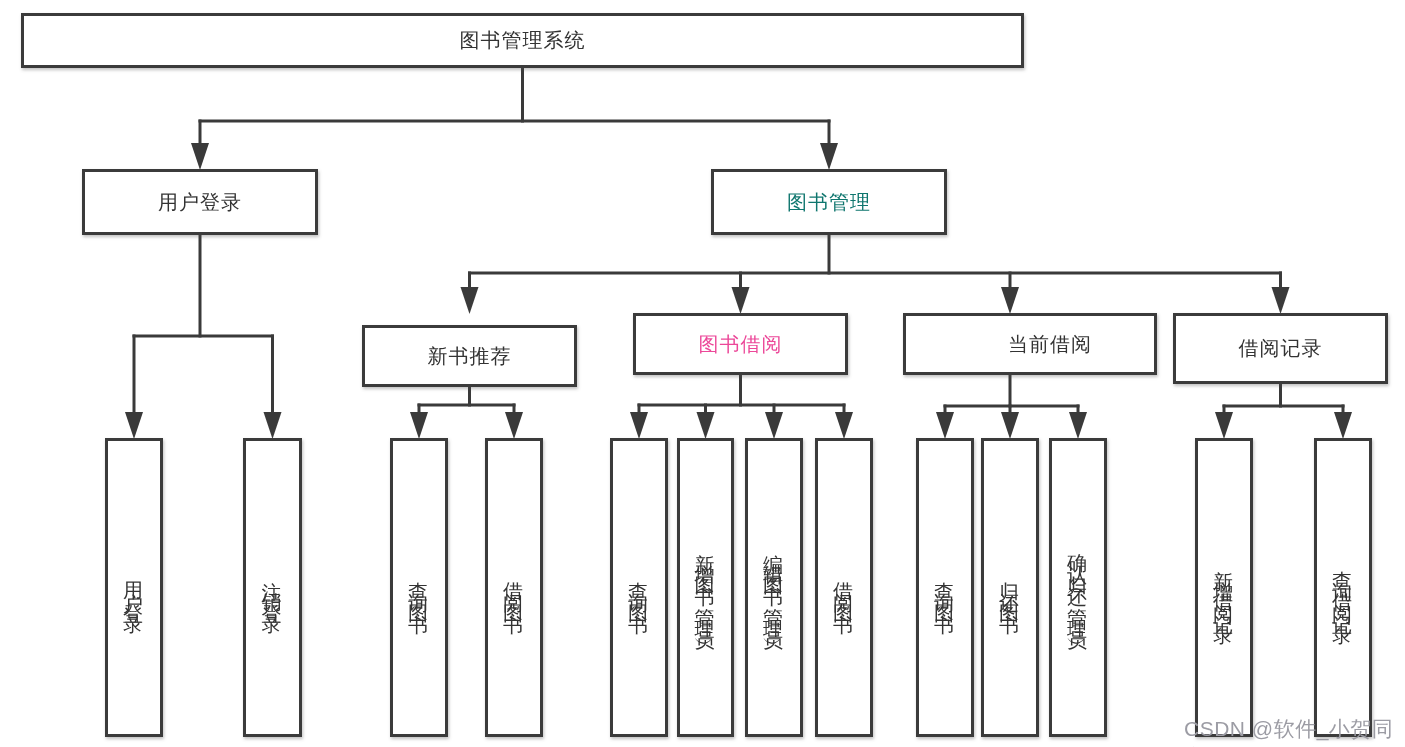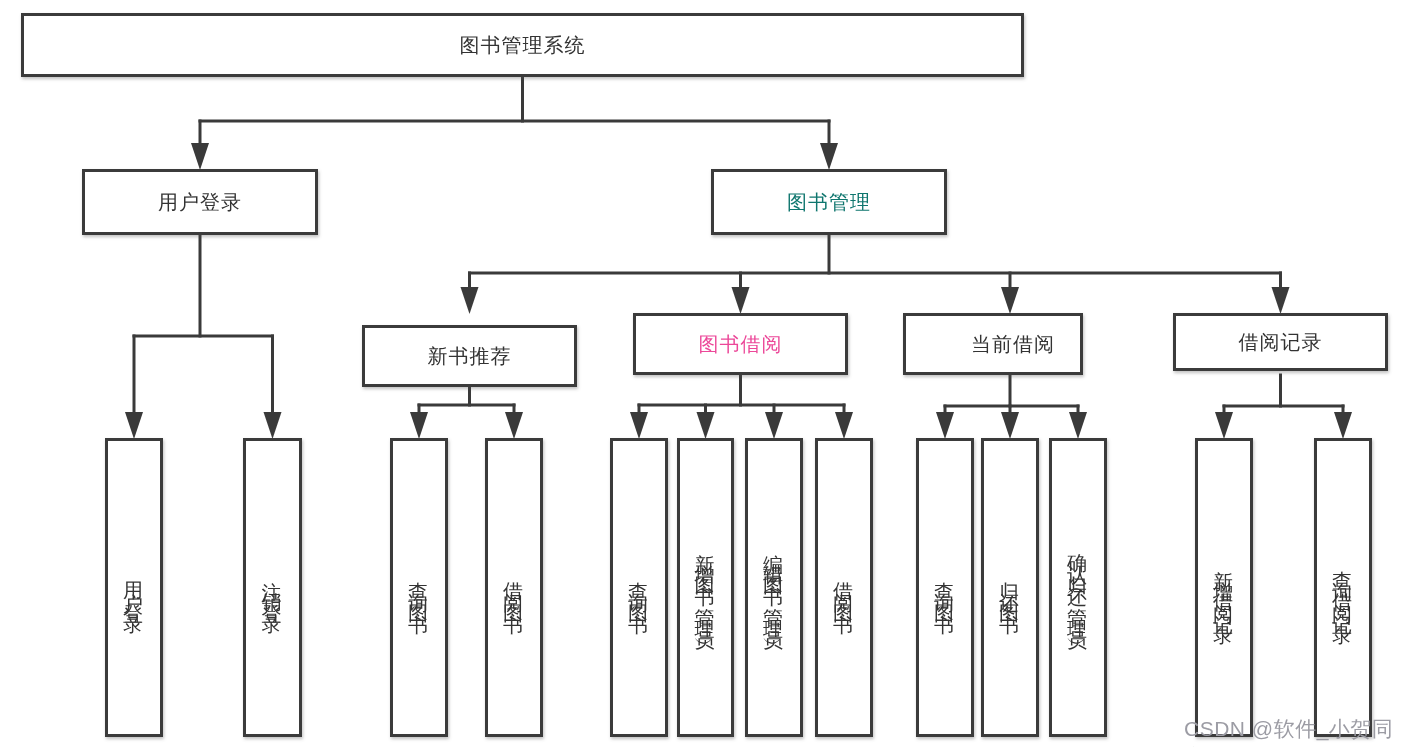--- a/index.html
+++ b/index.html
@@ -98,33 +98,33 @@
       <line x1="1280.5" y1="273" x2="1280.5" y2="292" stroke="#3a3a3a" stroke-width="3" stroke-linecap="square"></line>
       <polygon points="1271.5,287 1289.5,287 1280.5,314" fill="#3a3a3a"></polygon>
       <line x1="1280.5" y1="375" x2="1280.5" y2="406" stroke="#3a3a3a" stroke-width="3" stroke-linecap="square"></line>
       <line x1="1224" y1="406" x2="1343" y2="406" stroke="#3a3a3a" stroke-width="3" stroke-linecap="square"></line>
       <line x1="1224" y1="406" x2="1224" y2="417" stroke="#3a3a3a" stroke-width="3" stroke-linecap="square"></line>
       <polygon points="1215,412 1233,412 1224,439" fill="#3a3a3a"></polygon>
       <line x1="1343" y1="406" x2="1343" y2="417" stroke="#3a3a3a" stroke-width="3" stroke-linecap="square"></line>
       <polygon points="1334,412 1352,412 1343,439" fill="#3a3a3a"></polygon>
     </svg>
   <div class="watermark" style="left: 1184px; top: 715px; color: rgb(156, 156, 164);">CSDN @软件_小贺同学</div>
-<div class="node" style="left: 21px; top: 13px; width: 1003px; height: 64px; border-color: rgb(59, 59, 59); color: rgb(51, 51, 51);">图书管理系统</div>
+<div class="node" style="left: 21px; top: 13px; width: 1003px; height: 55px; border-color: rgb(59, 59, 59); color: rgb(51, 51, 51);">图书管理系统</div>
     <div class="node" style="left: 82px; top: 169px; width: 236px; height: 66px; border-color: rgb(59, 59, 59); color: rgb(51, 51, 51);">用户登录</div>
     <div class="node vertical" style="left: 105px; top: 438px; width: 58px; height: 299px; border-color: rgb(59, 59, 59); color: rgb(51, 51, 51);">用户登录</div>
     <div class="node vertical" style="left: 243px; top: 438px; width: 59px; height: 299px; border-color: rgb(59, 59, 59); color: rgb(51, 51, 51);">注销登录</div>
     <div class="node" style="left: 711px; top: 169px; width: 236px; height: 66px; border-color: rgb(59, 59, 59); color: #0f766e;">图书管理</div>
     <div class="node" style="left: 362px; top: 325px; width: 215px; height: 62px; border-color: rgb(59, 59, 59); color: rgb(51, 51, 51);">新书推荐</div>
     <div class="node vertical" style="left: 390px; top: 438px; width: 58px; height: 299px; border-color: rgb(59, 59, 59); color: rgb(51, 51, 51);">查询图书</div>
     <div class="node vertical" style="left: 485px; top: 438px; width: 58px; height: 299px; border-color: rgb(59, 59, 59); color: rgb(51, 51, 51);">借阅图书</div>
     <div class="node" style="left: 633px; top: 313px; width: 215px; height: 62px; border-color: rgb(59, 59, 59); color: #ec4899;">图书借阅</div>
     <div class="node vertical" style="left: 610px; top: 438px; width: 58px; height: 299px; border-color: rgb(59, 59, 59); color: rgb(51, 51, 51);">查询图书</div>
     <div class="node vertical" style="left: 677px; top: 438px; width: 57px; height: 299px; border-color: rgb(59, 59, 59); color: rgb(51, 51, 51);">新增图书（管理员）</div>
     <div class="node vertical" style="left: 745px; top: 438px; width: 58px; height: 299px; border-color: rgb(59, 59, 59); color: rgb(51, 51, 51);">编辑图书（管理员）</div>
     <div class="node vertical" style="left: 815px; top: 438px; width: 58px; height: 299px; border-color: rgb(59, 59, 59); color: rgb(51, 51, 51);">借阅图书</div>
-    <div class="node" style="left: 903px; top: 313px; width: 180px; height: 62px; border-color: rgb(59, 59, 59); color: rgb(51, 51, 51); padding-left: 40px;">当前借阅</div>
+    <div class="node" style="left: 903px; top: 313px; width: 254px; height: 62px; border-color: rgb(59, 59, 59); color: rgb(51, 51, 51); padding-left: 40px;">当前借阅</div>
     <div class="node vertical" style="left: 916px; top: 438px; width: 58px; height: 299px; border-color: rgb(59, 59, 59); color: rgb(51, 51, 51);">查询图书</div>
     <div class="node vertical" style="left: 981px; top: 438px; width: 58px; height: 299px; border-color: rgb(59, 59, 59); color: rgb(51, 51, 51);">归还图书</div>
     <div class="node vertical" style="left: 1049px; top: 438px; width: 58px; height: 299px; border-color: rgb(59, 59, 59); color: rgb(51, 51, 51);">确认归还（管理员）</div>
-    <div class="node" style="left: 1173px; top: 313px; width: 215px; height: 58px; border-color: rgb(59, 59, 59); color: rgb(51, 51, 51);">借阅记录</div>
+    <div class="node" style="left: 1173px; top: 313px; width: 215px; height: 71px; border-color: rgb(59, 59, 59); color: rgb(51, 51, 51);">借阅记录</div>
     <div class="node vertical" style="left: 1195px; top: 438px; width: 58px; height: 299px; border-color: rgb(59, 59, 59); color: rgb(51, 51, 51);">新增借阅记录</div>
     <div class="node vertical" style="left: 1314px; top: 438px; width: 58px; height: 299px; border-color: rgb(59, 59, 59); color: rgb(51, 51, 51);">查询借阅记录</div>
   </div>
 
 </body></html>

